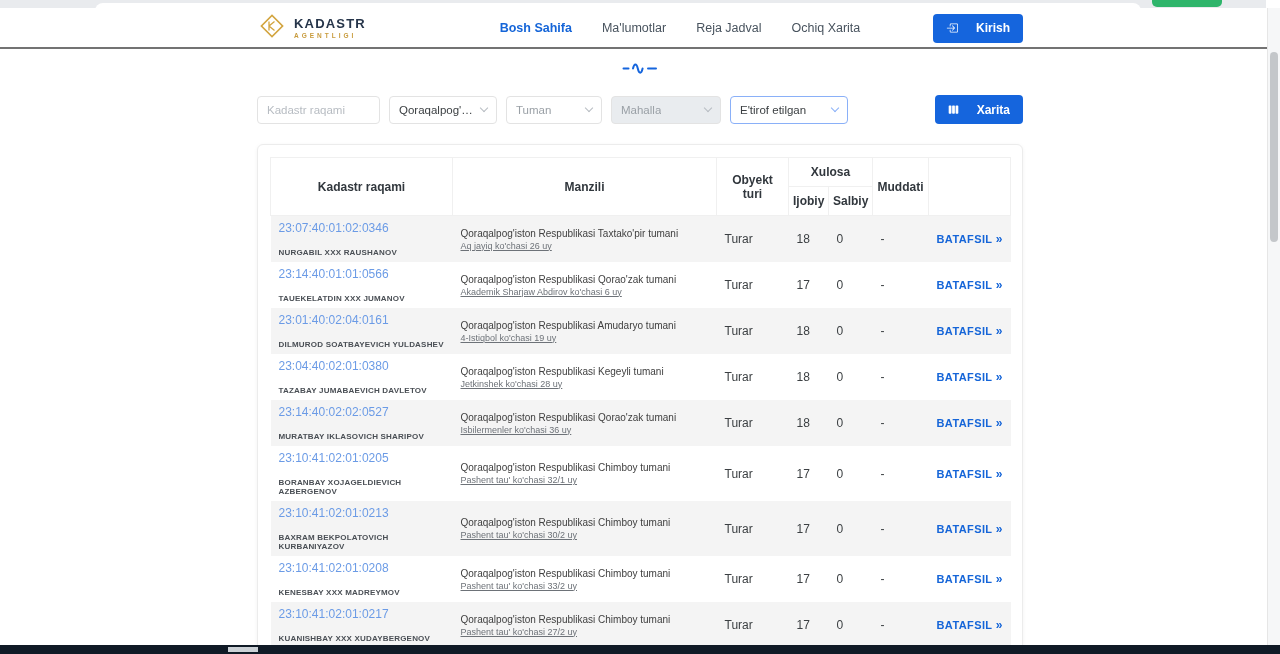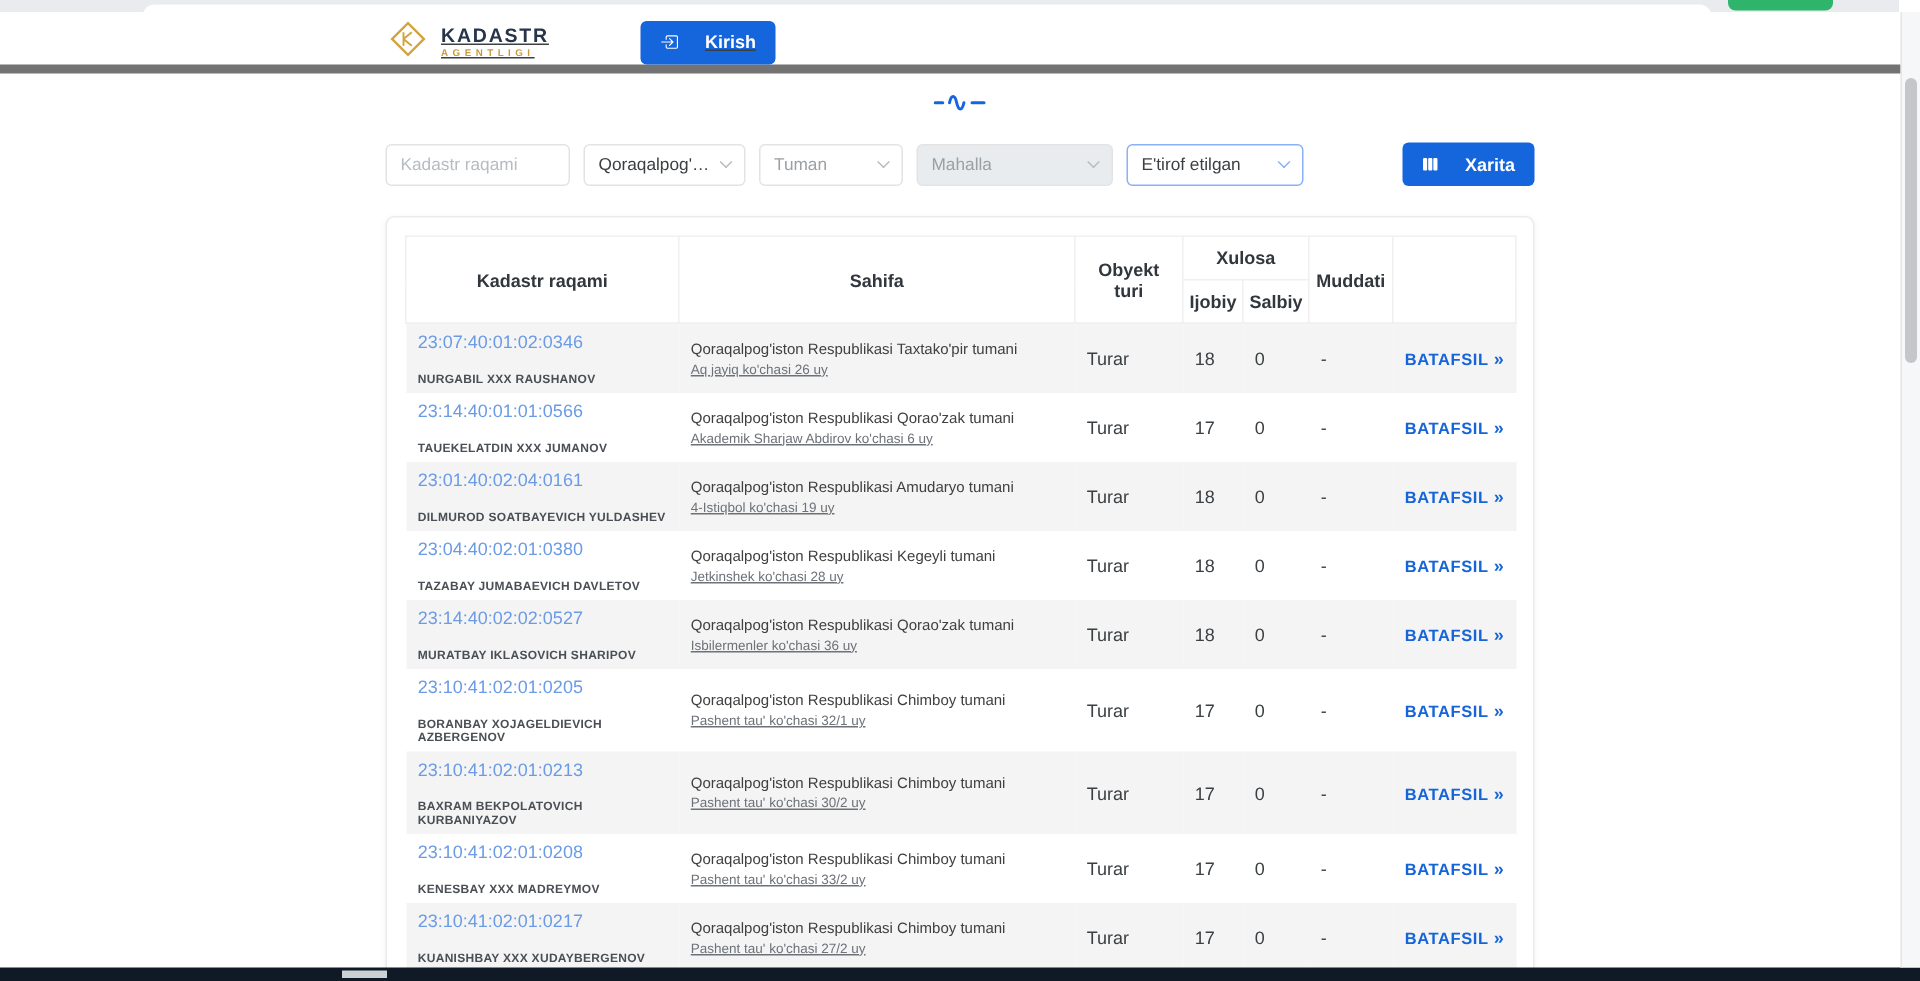--- a/index.html
+++ b/index.html
@@ -11,21 +11,21 @@
   
   .top-edge { position:absolute; top:0; left:0; right:14px; height:8px; background:#e9ebee; z-index:8; }
   .sheet-corner { position:absolute; top:3px; left:95px; width:1046px; height:8px; background:#fff; border-radius:8px 8px 0 0; }
   .green-frag { position:absolute; top:0; left:1152px; width:70px; height:7px; background:#2fb56b; border-radius:0 0 5px 5px; }
   .footer-strip { position:absolute; left:0; right:0; bottom:0; height:9px; background:#101a26; z-index:9; }
   .footer-frag { position:absolute; left:228px; bottom:2px; width:30px; height:5px; background:#ccd1d6; }
   
   .scrollbar { position:absolute; right:0; top:8px; bottom:9px; width:13px; background:#f6f7f8; border-left:1px solid #e6e6e6; z-index:10; }
   .scroll-thumb { position:absolute; top:44px; left:2px; width:8px; height:190px; background:#c4c7ca; border-radius:4px; }
   
-  .topbar { margin-top:8px; height:41px; border-bottom:6px solid #737373; background:#fff;text-decoration:underline; }
+  .topbar { margin-top:8px; height:41px; border-bottom:2px solid #737373; background:#fff; }
   .header-inner { width:766px; margin:0 auto; height:40px; display:flex; align-items:center; }
   .logo { display:flex; align-items:center; gap:7px; width:170px; }
   .logo-title { font-size:13px; font-weight:700; color:#26354a; letter-spacing:1.2px; line-height:1.1; }
   .logo-subtitle { font-size:6.5px; font-weight:700; letter-spacing:3px; color:#c89b3c; margin-top:1px; }
   nav { flex:1; display:flex; justify-content:center; gap:30px; }
   .nav-link { font-size:12.5px; color:#48535e; text-decoration:none; cursor:pointer; font-weight:500; }
   .nav-link.active { color:#1565d8; font-weight:600; }
   .btn-blue {
     background:#1565dd; color:#fff; border:none; border-radius:4px; height:29px;
     padding:0 13px; font-size:12px; font-weight:600; display:flex; align-items:center; gap:18px;
@@ -39,21 +39,21 @@
   .field { height:28px; border:1px solid #e3e3e3; border-radius:4px; font-size:11.5px; background:#fff; }
   input.field { width:123px; padding:0 9px; color:#333; font-family:inherit; outline:none; }
   input.field::placeholder { color:#b7bcc2; }
   .select { display:flex; align-items:center; justify-content:space-between; padding:0 9px; color:#9aa0a6; cursor:pointer; }
   .select .val { overflow:hidden; white-space:nowrap; text-overflow:ellipsis; }
   .select.filled { color:#3c4043; }
   .select.disabled { background:#e9ecef; color:#9aa0a6; cursor:default; }
   .select.status { border-color:#8ab0f8; color:#3c4043; }
   .chev { width:6px; height:6px; border-right:1.5px solid #b7bcc2; border-bottom:1.5px solid #b7bcc2; transform:rotate(45deg); margin-top:-3px; flex:none; margin-left:6px; }
   .select.status .chev { border-color:#8ab0f8; }
-  .f-region { width:108px; } .f-tuman { width:96px; } .f-mahalla { width:131px; } .f-status { width:118px; }
+  .f-region { width:108px; } .f-tuman { width:96px; } .f-mahalla { width:110px; } .f-status { width:118px; }
   .f-spacer { flex:1; }
   
   .card { margin-top:20px; border:1px solid #ececec; border-radius:6px; background:#fff;
           padding:12px 12px 12px; box-shadow:0 1px 4px rgba(0,0,0,.05); }
   table { width:100%; border-collapse:collapse; table-layout:fixed; }
   thead th { border:1px solid #f0f0f0; font-size:12px; color:#31373d; padding:7px 4px; text-align:center; font-weight:700; background:#fff; }
   tbody td { font-size:12px; color:#3c4043; padding:5px 8px; vertical-align:middle; height:34px; }
   tbody tr.odd { background:#f4f4f4; }
   .k-link { color:#6b9be6; font-size:12px; cursor:pointer; }
   .k-owner { font-size:8px; color:#4a4f55; font-weight:600; margin-top:13px; letter-spacing:.2px; }
@@ -81,20 +81,26 @@
         <svg width="30" height="30" viewBox="0 0 30 30" fill="none" stroke="#d2a43e" stroke-width="1.6">
           <rect x="7.5" y="7.5" width="15" height="15" transform="rotate(45 15 15)"></rect>
           <path d="M12 10.5v9M12 15l5.5-4.5M12 15l5.5 4.5" stroke-width="1.3"></path>
         </svg>
       </span>
       <span class="logo-text">
         <div class="logo-title">KADASTR</div>
         <div class="logo-subtitle">AGENTLIGI</div>
       </span>
     </div>
+    <nav>
+      <a class="nav-link active">Bosh Sahifa</a>
+      <a class="nav-link">Ma'lumotlar</a>
+      <a class="nav-link">Reja Jadval</a>
+      <a class="nav-link">Ochiq Xarita</a>
+    </nav>
     <button type="button" class="btn-blue">
       <span style="display:flex;">
         <svg width="12" height="12" viewBox="0 0 16 16" fill="currentColor">
           <path d="M6 3.5a.5.5 0 0 1 .5-.5h8a.5.5 0 0 1 .5.5v9a.5.5 0 0 1-.5.5h-8a.5.5 0 0 1-.5-.5v-2a.5.5 0 0 0-1 0v2A1.5 1.5 0 0 0 6.5 14h8a1.5 1.5 0 0 0 1.5-1.5v-9A1.5 1.5 0 0 0 14.5 2h-8A1.5 1.5 0 0 0 5 3.5v2a.5.5 0 0 0 1 0v-2z"></path>
           <path d="M11.854 8.354a.5.5 0 0 0 0-.708l-3-3a.5.5 0 1 0-.708.708L10.293 7.5H1.5a.5.5 0 0 0 0 1h8.793l-2.147 2.146a.5.5 0 0 0 .708.708l3-3z"></path>
         </svg>
       </span>
       <span>Kirish</span>
     </button>
   </div>
@@ -148,21 +154,21 @@
           <col style="width:264px">
           <col style="width:72px">
         <col style="width:40px">
           <col style="width:44px">
           <col style="width:56px">
           <col style="width:82px">
       </colgroup>
       <thead>
         <tr>
           <th rowspan="2">Kadastr raqami</th>
-          <th rowspan="2">Sahifa</th>
+          <th rowspan="2">Manzili</th>
           <th rowspan="2">Obyekt turi</th>
           <th colspan="2">Xulosa</th>
           <th rowspan="2">Muddati</th>
           <th rowspan="2"></th>
         </tr>
         <tr>
           <th>Ijobiy</th>
           <th>Salbiy</th>
         </tr>
       </thead>

